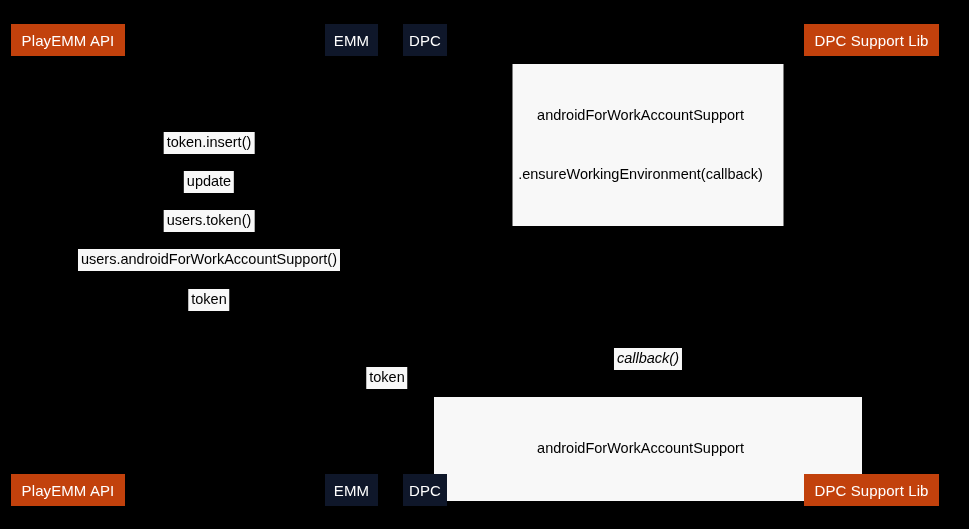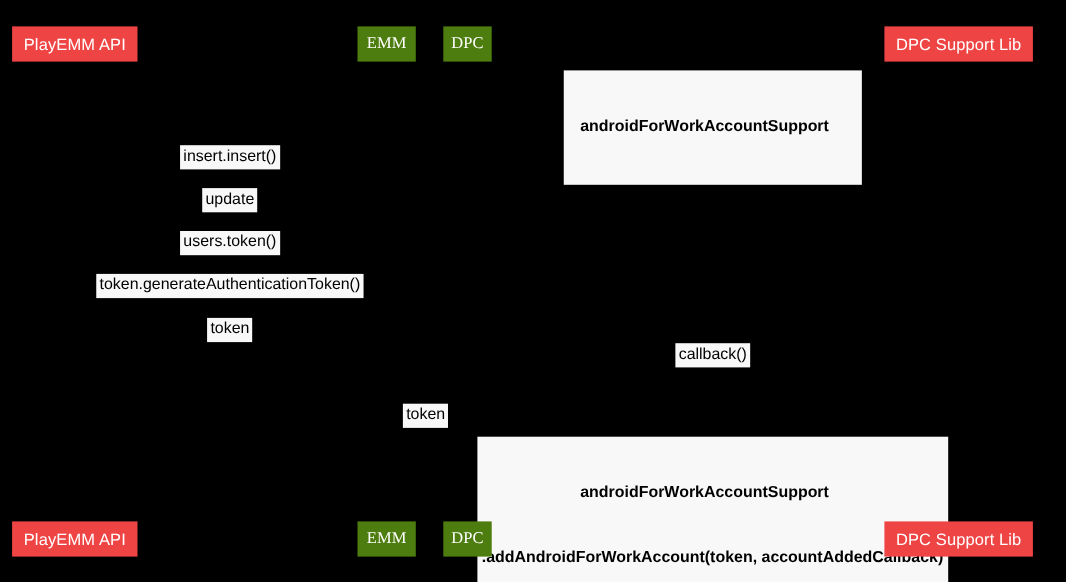--- a/index.html
+++ b/index.html
@@ -25,22 +25,22 @@
     display: flex;
     align-items: center;
     justify-content: center;
     color: #ffffff;
     font-size: 15px;
     line-height: 1;
     white-space: nowrap;
     letter-spacing: 0.1px;
     border: 1px solid rgba(0,0,0,0);
   }
-  .participant.green { background: #ef4444; }
-  .participant.blue  { background: #4d7c0f; font-family: Liberation Serif, serif; }
+  .participant.green { background: #c2410c; }
+  .participant.blue  { background: #0f172a; }
 
   
   .lifeline {
     position: absolute;
     width: 1px;
     background: #000000;
   }
 
   
   .msg-line {
@@ -58,21 +58,20 @@
     font-size: 14.5px;
     line-height: 19px;
     padding: 1px 3px 2px 3px;
     text-align: center;
     white-space: pre;
     transform: translateX(-50%);
   }
   .msg-label.two-line {
     line-height: 19.5px;
     padding: 3px 19px 3px 4px;
-    font-weight: bold;
   }
 </style>
 </head>
 <body>
 
 <div id="diagram">
 
   <div class="lifeline" style="left:67px;  top:56px; height:418px;"></div>
   <div class="lifeline" style="left:350px; top:56px; height:418px;"></div>
   <div class="lifeline" style="left:424px; top:56px; height:418px;"></div>
@@ -96,39 +95,39 @@
   </div>
   <div class="participant blue" style="left:403px; top:24px; width:44px; height:32px;">
     <span>DPC</span>
   </div>
   <div class="participant green" style="left:804px; top:24px; width:135px; height:32px;">
     <span>DPC Support Lib</span>
   </div>
 
   <div class="msg-label two-line" style="left:648px; top:64px; width:271px;">
     <div>androidForWorkAccountSupport</div>
+    <div>.ensureWorkingEnvironment(callback)</div>
   </div>
 
-  <div class="msg-label" style="left:209px; top:132px;">insert.insert()</div>
+  <div class="msg-label" style="left:209px; top:132px;">token.insert()</div>
 
   <div class="msg-label" style="left:209px; top:171px;">update</div>
 
   <div class="msg-label" style="left:209px; top:210px;">users.token()</div>
 
-  <div class="msg-label" style="left:209px; top:249px;">token.generateAuthenticationToken()</div>
+  <div class="msg-label" style="left:209px; top:249px;">users.androidForWorkAccountSupport()</div>
 
   <div class="msg-label" style="left:209px; top:289px;">token</div>
 
-  <div class="msg-label" style="left:648px; top:312px;">callback()</div>
+  <div class="msg-label" style="left:648px; top:348px;font-style:italic;">callback()</div>
 
   <div class="msg-label" style="left:387px; top:367px;">token</div>
 
   <div class="msg-label two-line" style="left:648px; top:397px; width:428px;">
     <div>androidForWorkAccountSupport</div>
-    <div>.addAndroidForWorkAccount(token, accountAddedCallback)</div>
   </div>
 
   <div class="participant green" style="left:11px; top:474px; width:114px; height:32px;">
     <span>PlayEMM API</span>
   </div>
   <div class="participant blue" style="left:325px; top:474px; width:53px; height:32px;">
     <span>EMM</span>
   </div>
   <div class="participant blue" style="left:403px; top:474px; width:44px; height:32px;">
     <span>DPC</span>

